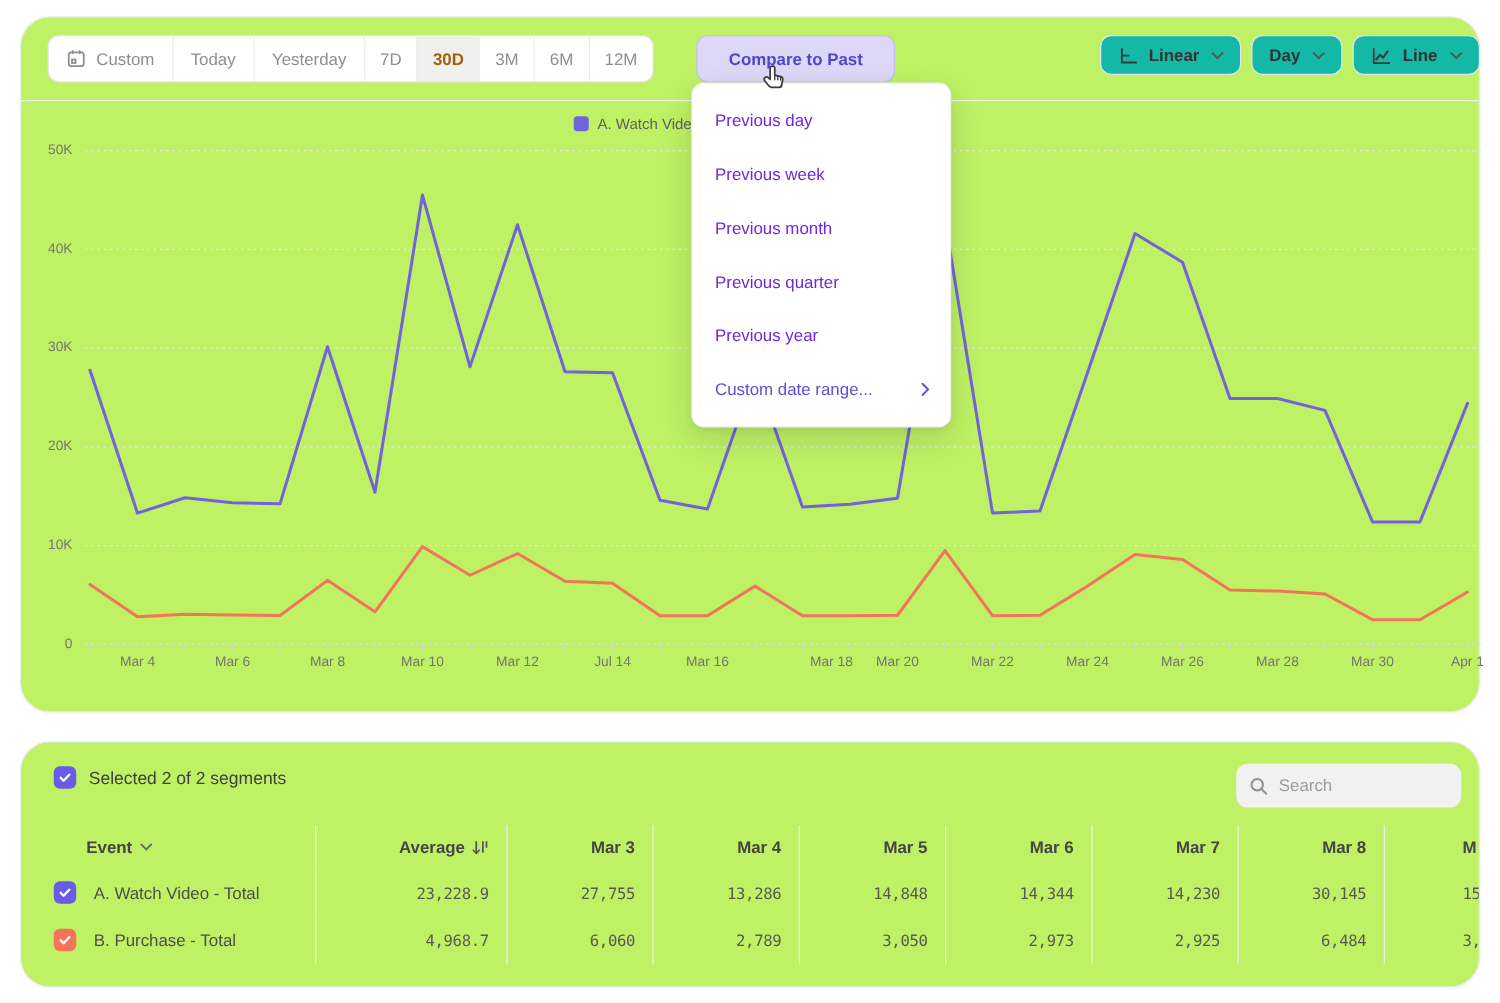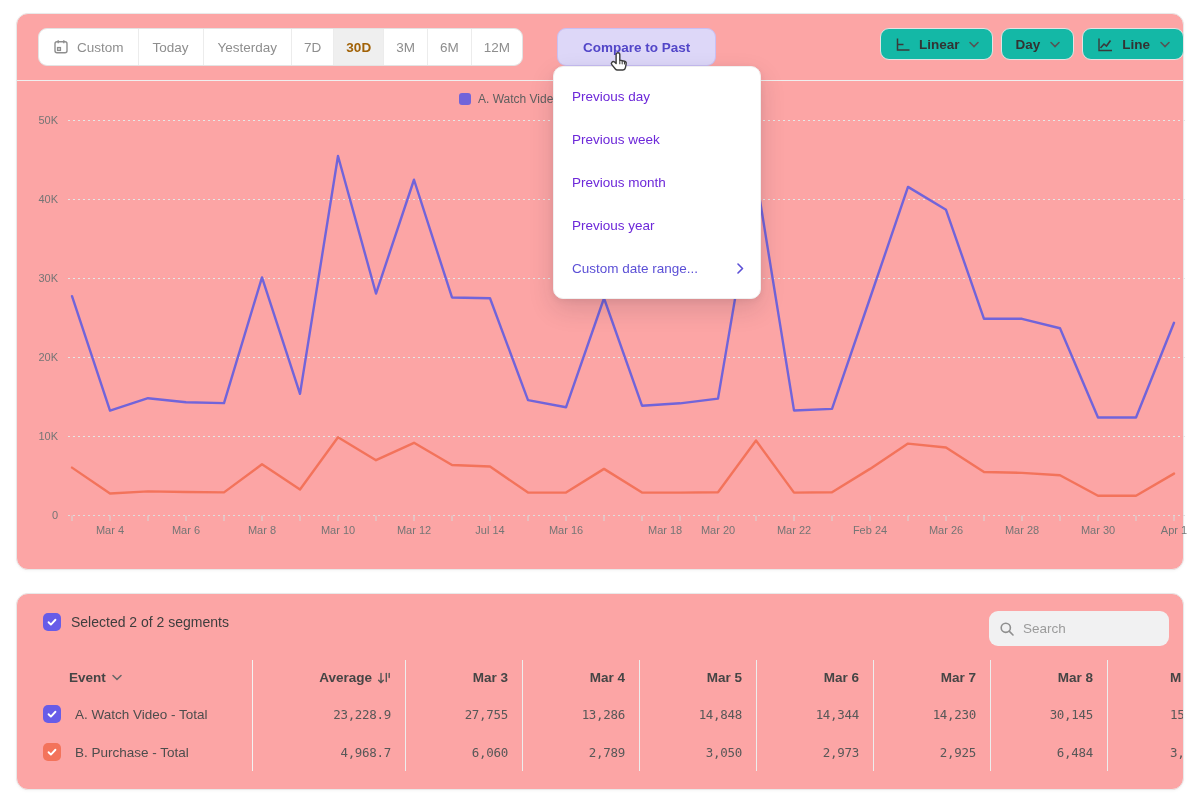--- a/index.html
+++ b/index.html
@@ -1,19 +1,19 @@
 <!DOCTYPE html>
 <html><head>
 <meta charset="utf-8">
 <style>
   * { margin:0; padding:0; box-sizing:border-box; }
   html,body { width:1200px; height:802px; background:#ffffff; overflow:hidden;
     font-family:"Liberation Sans", sans-serif; -webkit-font-smoothing:antialiased; }
 
-  .card { position:absolute; background:#fca5a5; border:1px solid #e9e9e9; border-radius:12px;
+  .card { position:absolute; background:#bef264; border:1px solid #e9e9e9; border-radius:24px;
           box-shadow:0 1px 3px rgba(0,0,0,0.04); }
   #card-top { left:16px; top:13px; width:1168px; height:557px; }
   #card-bottom { left:16px; top:593px; width:1168px; height:197px; overflow:hidden; }
 
   
   #range-group { position:absolute; left:38px; top:28px; height:38px; display:flex; align-items:stretch;
     border:1px solid #e3e3e3; border-radius:9px; overflow:hidden; background:#fff; }
   .range-item { display:flex; align-items:center; padding:0 14px; font-size:13.5px; color:#8e8e8e;
     cursor:pointer; white-space:nowrap; }
   .range-item.short { padding:0 12px; }
@@ -217,36 +217,39 @@
     <div class="axis-label" style="width: 60px; text-align: center; top: 524px; left: 80px;">Mar 4</div>
     <div class="axis-label" style="width: 60px; text-align: center; top: 524px; left: 156px;">Mar 6</div>
     <div class="axis-label" style="width: 60px; text-align: center; top: 524px; left: 232px;">Mar 8</div>
     <div class="axis-label" style="width: 60px; text-align: center; top: 524px; left: 308px;">Mar 10</div>
     <div class="axis-label" style="width: 60px; text-align: center; top: 524px; left: 384px;">Mar 12</div>
     <div class="axis-label" style="width: 60px; text-align: center; top: 524px; left: 460px;">Jul 14</div>
     <div class="axis-label" style="width: 60px; text-align: center; top: 524px; left: 536px;">Mar 16</div>
     <div class="axis-label" style="width: 60px; text-align: left; top: 524px; left: 648px;">Mar 18</div>
     <div class="axis-label" style="width: 60px; text-align: center; top: 524px; left: 688px;">Mar 20</div>
     <div class="axis-label" style="width: 60px; text-align: center; top: 524px; left: 764px;">Mar 22</div>
-    <div class="axis-label" style="width: 60px; text-align: center; top: 524px; left: 840px;">Feb 24</div>
+    <div class="axis-label" style="width: 60px; text-align: center; top: 524px; left: 840px;">Mar 24</div>
     <div class="axis-label" style="width: 60px; text-align: center; top: 524px; left: 916px;">Mar 26</div>
     <div class="axis-label" style="width: 60px; text-align: center; top: 524px; left: 992px;">Mar 28</div>
     <div class="axis-label" style="width: 60px; text-align: center; top: 524px; left: 1068px;">Mar 30</div>
     <div class="axis-label" style="width: 60px; text-align: center; top: 524px; left: 1144px;">Apr 1</div>
   </div>
 
 <div id="compare-menu">
   <div class="menu-item">
       <span>Previous day</span>
     </div>
   <div class="menu-item">
       <span>Previous week</span>
     </div>
   <div class="menu-item">
       <span>Previous month</span>
+    </div>
+  <div class="menu-item">
+      <span>Previous quarter</span>
     </div>
   <div class="menu-item">
       <span>Previous year</span>
     </div>
   <div class="menu-item accent">
     <span>Custom date range...</span>
     <span class="mchev">
       <svg width="7" height="11" viewBox="0 0 7 11" fill="none" stroke="#5b4fd6" stroke-width="1.6" stroke-linecap="round" stroke-linejoin="round">
           <polyline points="1,1 5.5,5.5 1,10"></polyline>
         </svg>

